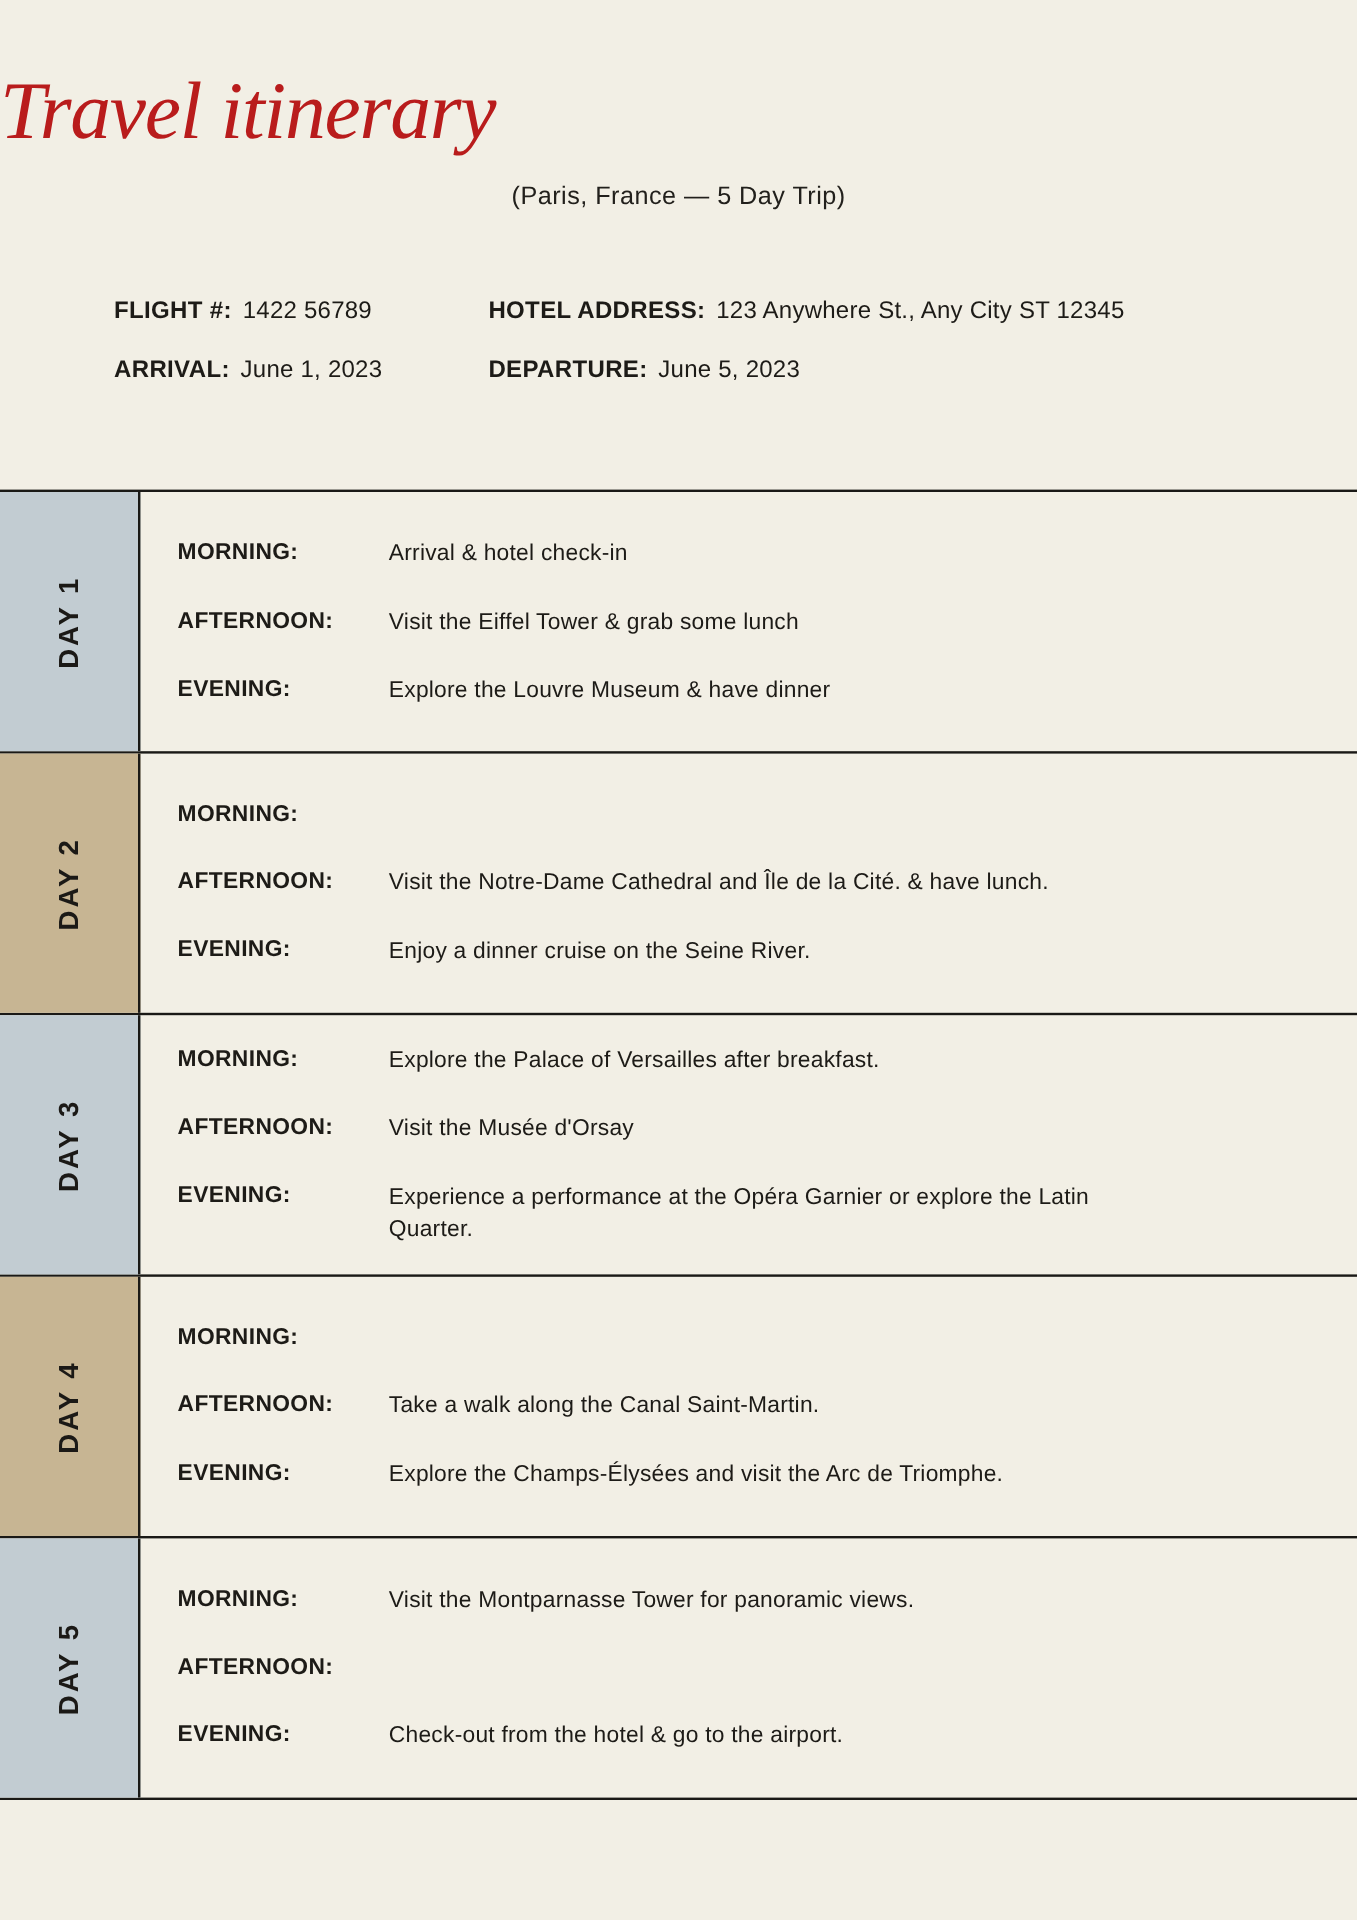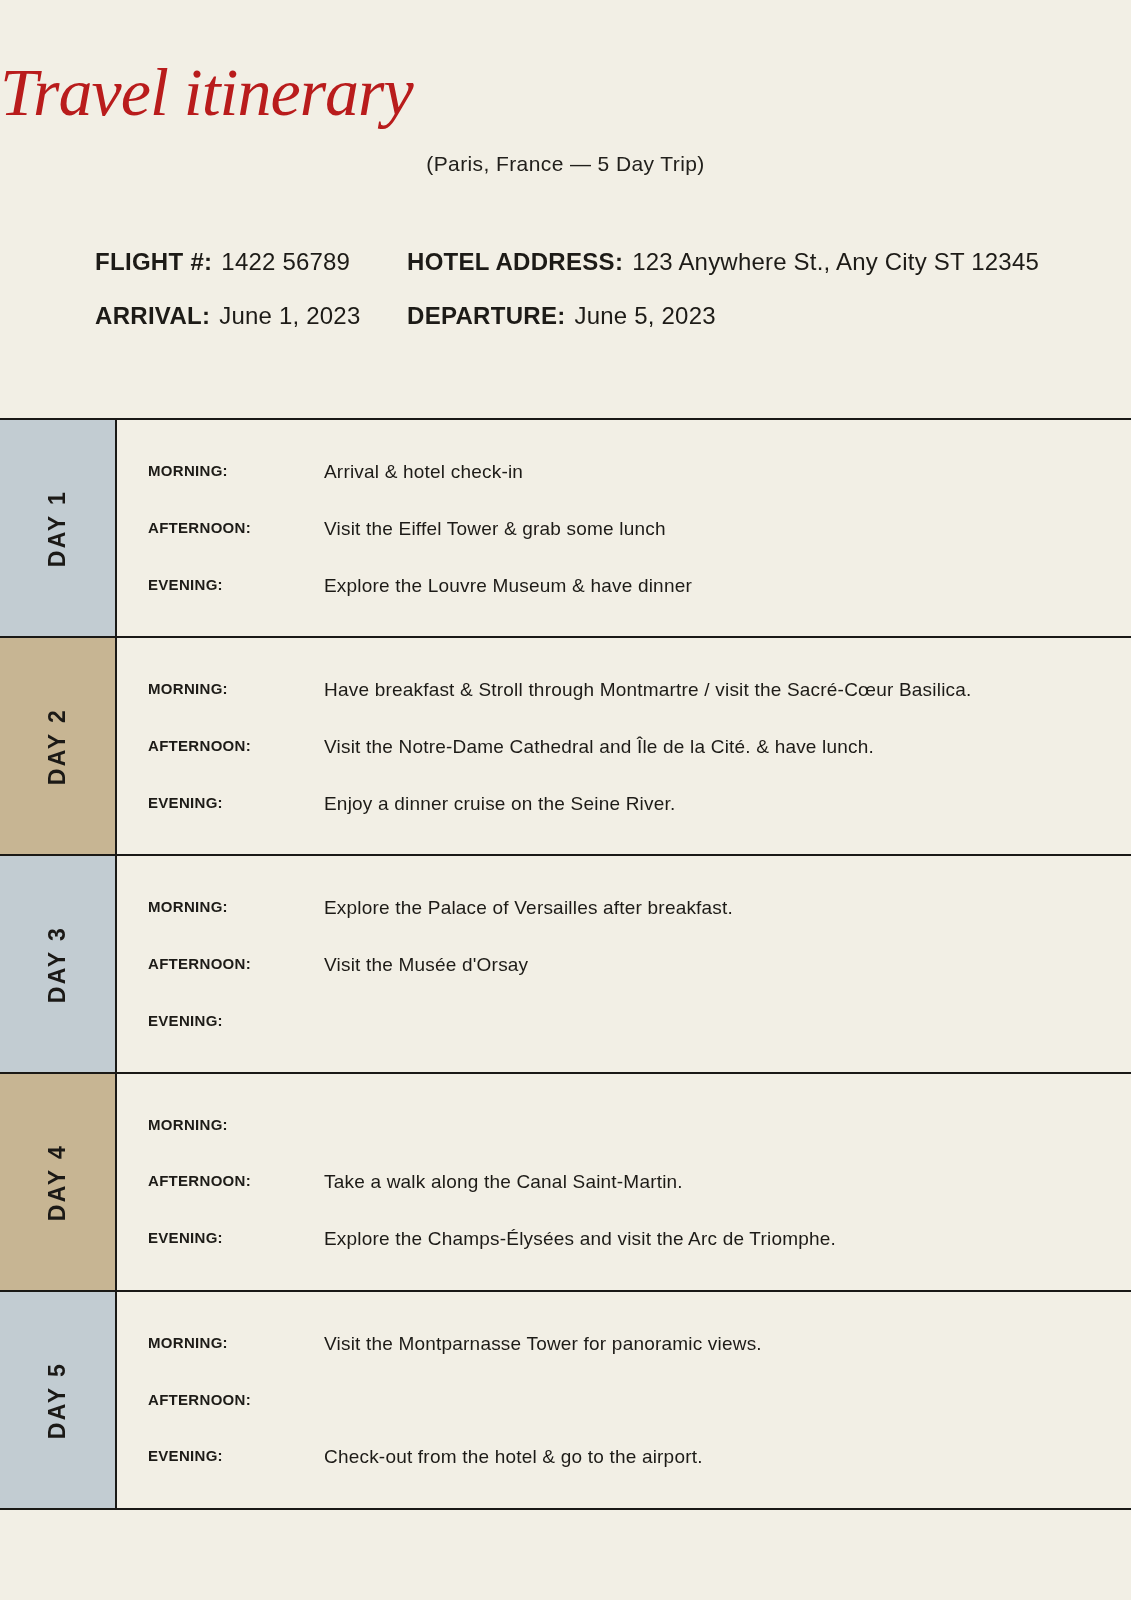--- a/index.html
+++ b/index.html
@@ -27,21 +27,21 @@
     font-size:21px;
     letter-spacing:0.4px;
     color:#22201c;
   }
   .trip-info {
     margin:72px 0 0 95px;
     display:grid;
     grid-template-columns:312px auto;
     row-gap:26px;
   }
-  .info-pair { display:flex; align-items:baseline; font-size:24px; white-space:nowrap; }
+  .info-pair { display:flex; align-items:baseline; font-size:20px; white-space:nowrap; }
   .info-label { font-weight:700; letter-spacing:0.3px; margin-right:9px; }
   .info-value { letter-spacing:0.2px; }
 
   .itinerary-table {
     margin-top:88px;
     width:1131px;
     border-top:2px solid #1a1916;
   }
   .day-row {
     display:flex;
@@ -70,21 +70,21 @@
     display:flex;
     flex-direction:column;
     justify-content:center;
     row-gap:30px;
     padding:0 40px 0 31px;
   }
   .slot { display:flex; align-items:flex-start; }
   .slot-label {
     flex:0 0 176px;
     font-weight:700;
-    font-size:15px;
+    font-size:19px;
     line-height:26px;
     letter-spacing:0.3px;
   }
   .slot-activity {
     font-size:19px;
     line-height:27px;
     letter-spacing:0.2px;
     max-width:655px;
   }
 </style>
@@ -134,21 +134,20 @@
       </div>
   </div>
 
   <div class="day-row">
     <div class="day-cell" style="background: rgb(199, 181, 147);">
       <span class="day-label">DAY 2</span>
     </div>
     <div class="day-content">
         <div class="slot">
           <div class="slot-label">MORNING:</div>
-          <div class="slot-activity">Have breakfast &amp; Stroll through Montmartre / visit the Sacré-Cœur Basilica.</div>
         </div>
         <div class="slot">
           <div class="slot-label">AFTERNOON:</div>
           <div class="slot-activity">Visit the Notre-Dame Cathedral and Île de la Cité. &amp; have lunch.</div>
         </div>
         <div class="slot">
           <div class="slot-label">EVENING:</div>
           <div class="slot-activity">Enjoy a dinner cruise on the Seine River.</div>
         </div>
       </div>
@@ -162,20 +161,21 @@
         <div class="slot">
           <div class="slot-label">MORNING:</div>
           <div class="slot-activity">Explore the Palace of Versailles after breakfast.</div>
         </div>
         <div class="slot">
           <div class="slot-label">AFTERNOON:</div>
           <div class="slot-activity">Visit the Musée d'Orsay</div>
         </div>
         <div class="slot">
           <div class="slot-label">EVENING:</div>
+          <div class="slot-activity">Experience a performance at the Opéra Garnier or explore the Latin Quarter.</div>
         </div>
       </div>
   </div>
 
   <div class="day-row">
     <div class="day-cell" style="background: rgb(199, 181, 147);">
       <span class="day-label">DAY 4</span>
     </div>
     <div class="day-content">
         <div class="slot">

